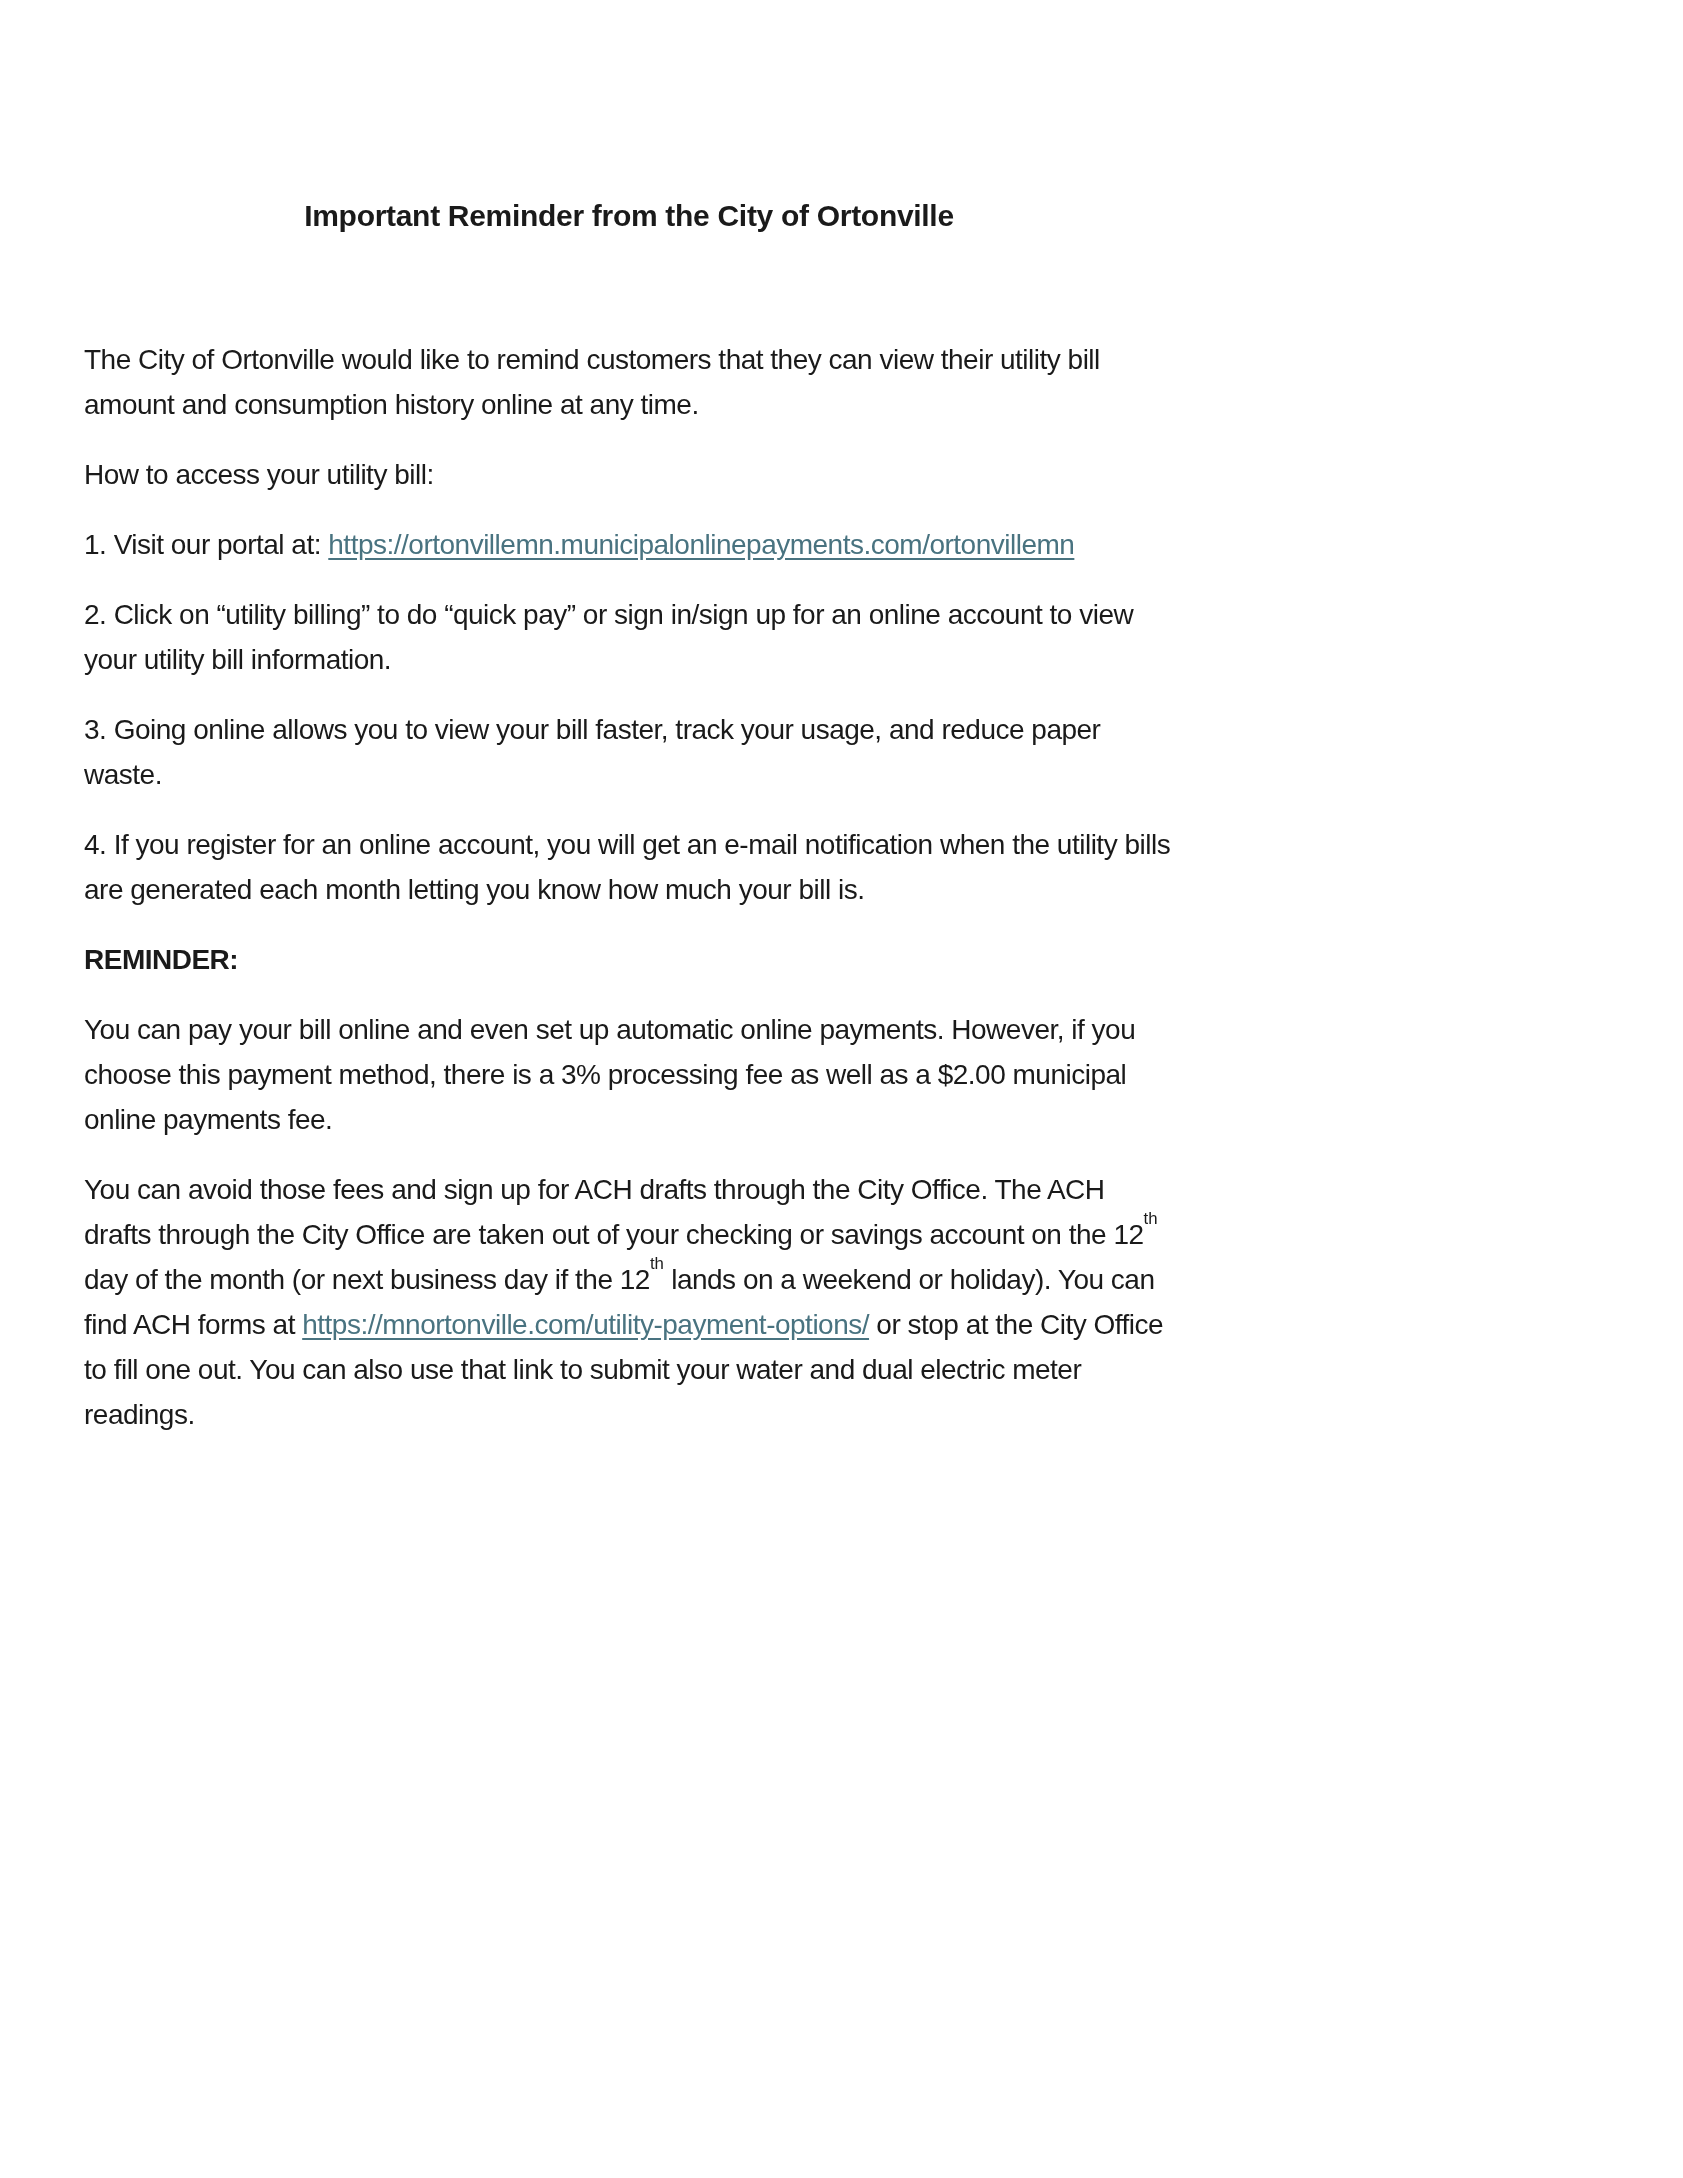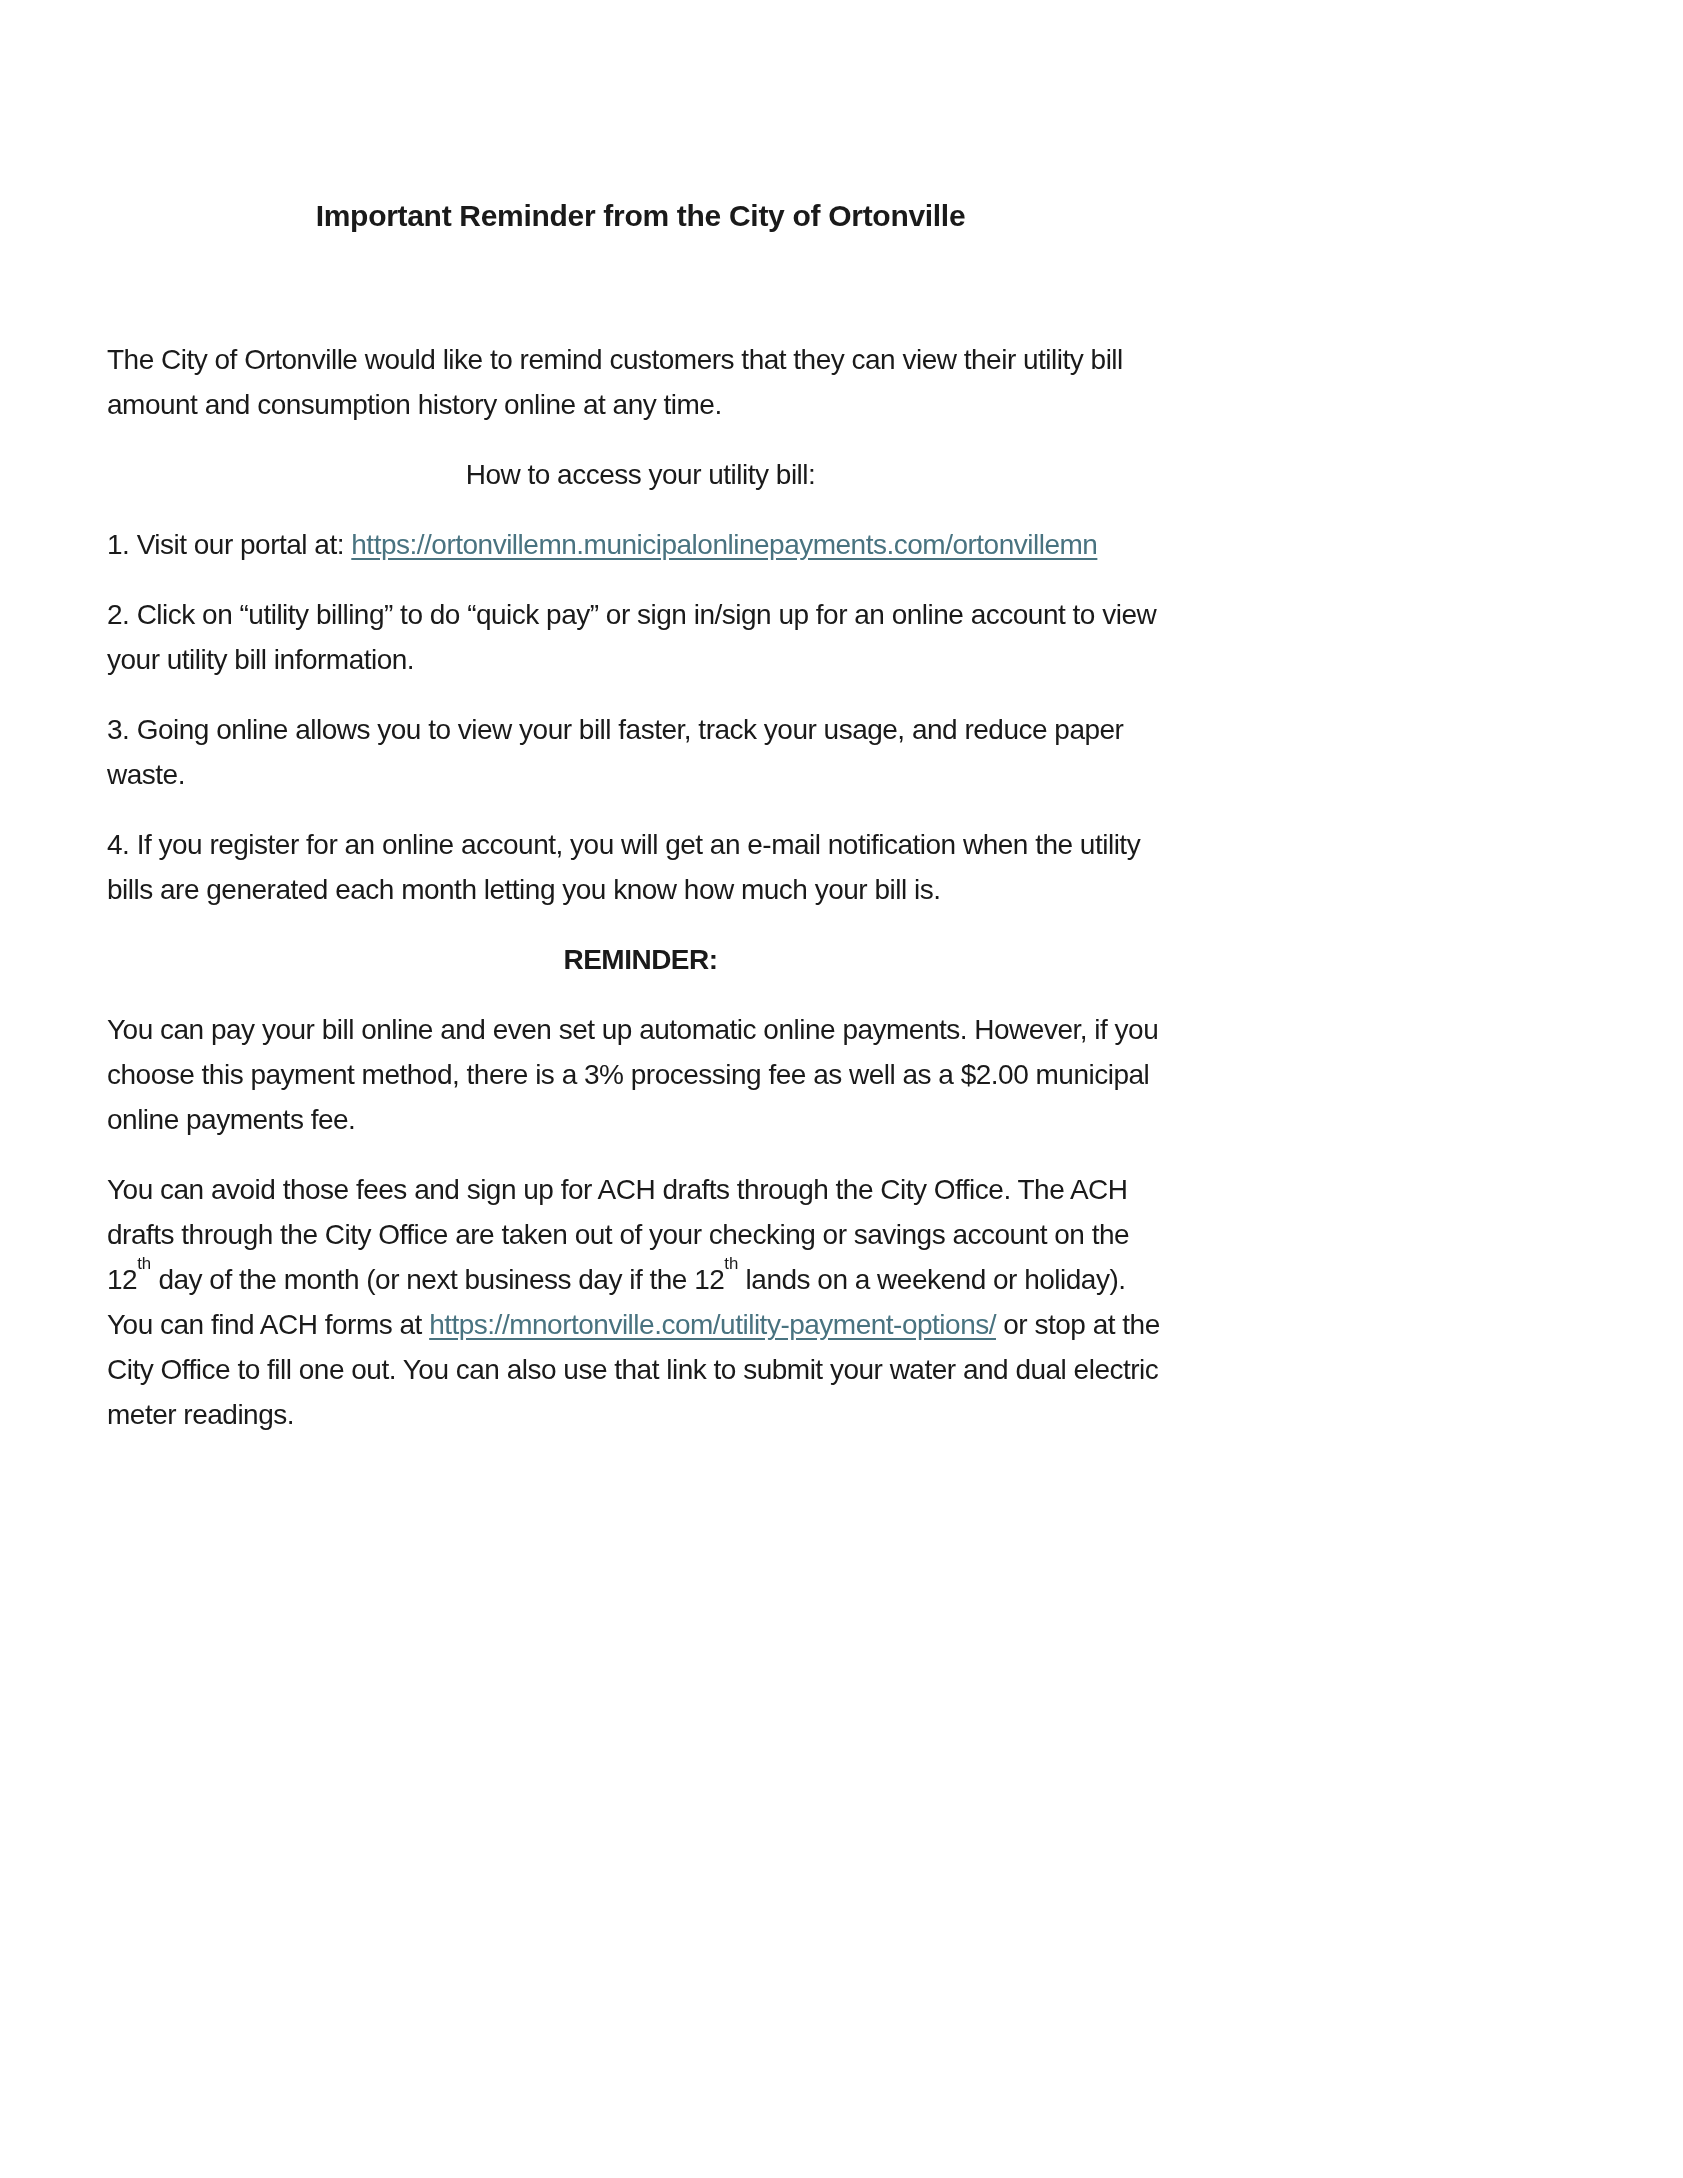--- a/index.html
+++ b/index.html
@@ -6,40 +6,39 @@
   html, body {
     background: #ffffff;
     width: 1683px;
     height: 2178px;
     font-family: "Liberation Sans", sans-serif;
   }
   .page {
     width: 1342px;
     height: 2178px;
     background: #ffffff;
-    padding: 193px 168px 0 107px;
+    padding: 193px 168px 0 84px;
     color: var(--text-color, #1a1a1a);
     font-size: 28px;
     line-height: 45px;
     letter-spacing: -0.5px;
   }
   h1.doc-title {
     font-size: 30px;
     line-height: 45px;
     font-weight: bold;
     text-align: center;
     letter-spacing: -0.3px;
     margin: 0 0 99px 0;
   }
   p.para {
     margin: 4px 0 25px 0;
   }
   .section-gap {
     margin-top: 94px;
-    text-align: center;
   }
   .bold-heading {
     font-weight: bold;
   }
   a.link {
     color: var(--link-color, #497380);
     text-decoration: underline;
     text-underline-offset: 4px;
     cursor: pointer;
   }

